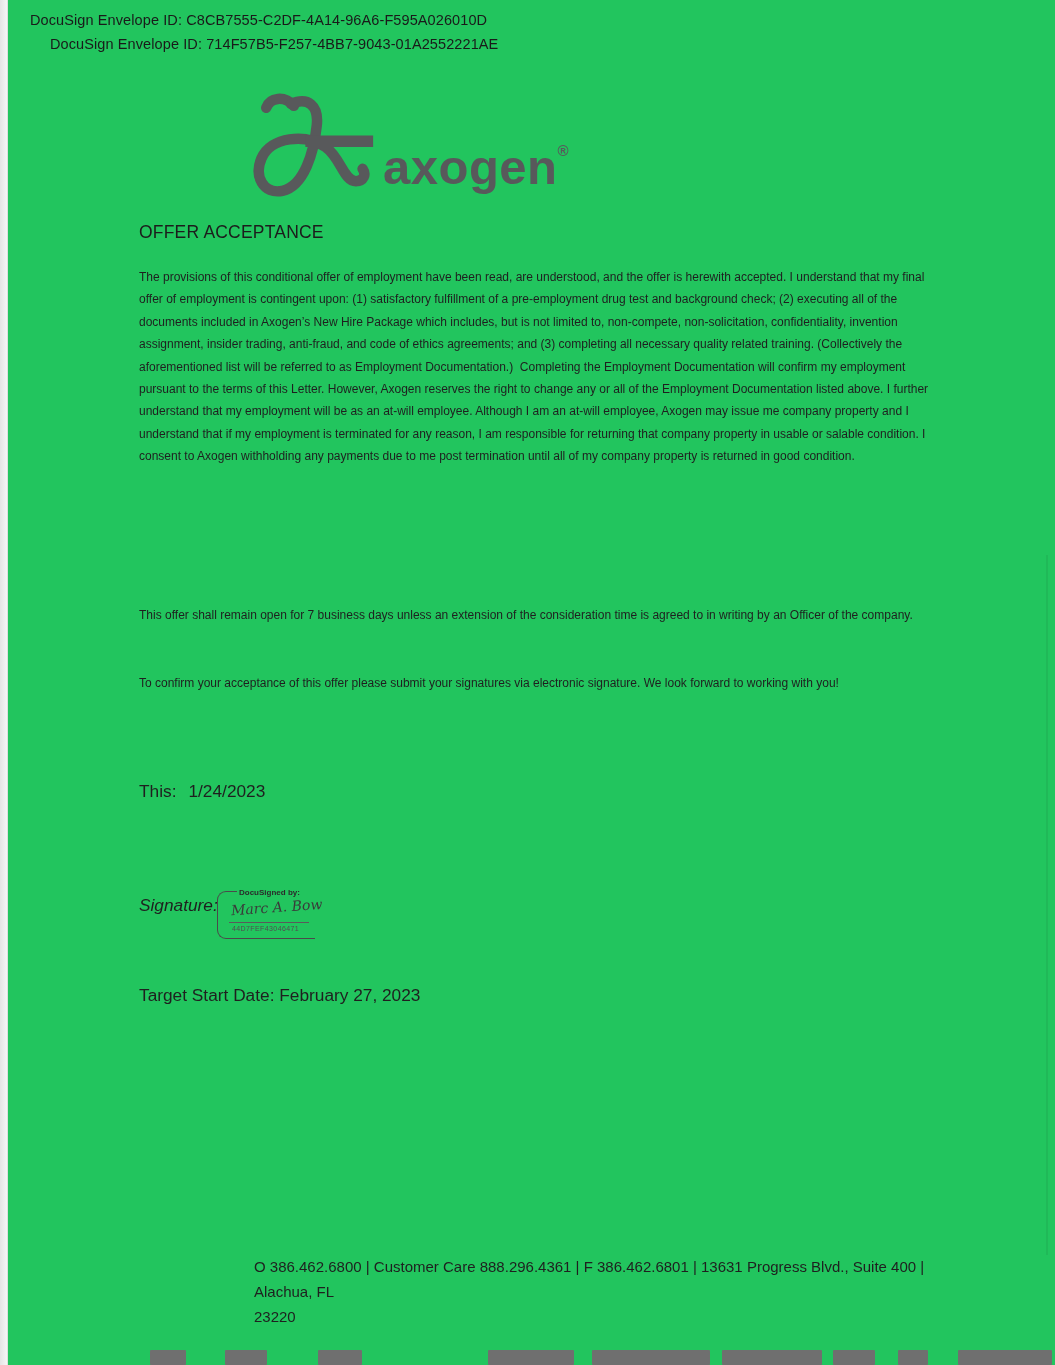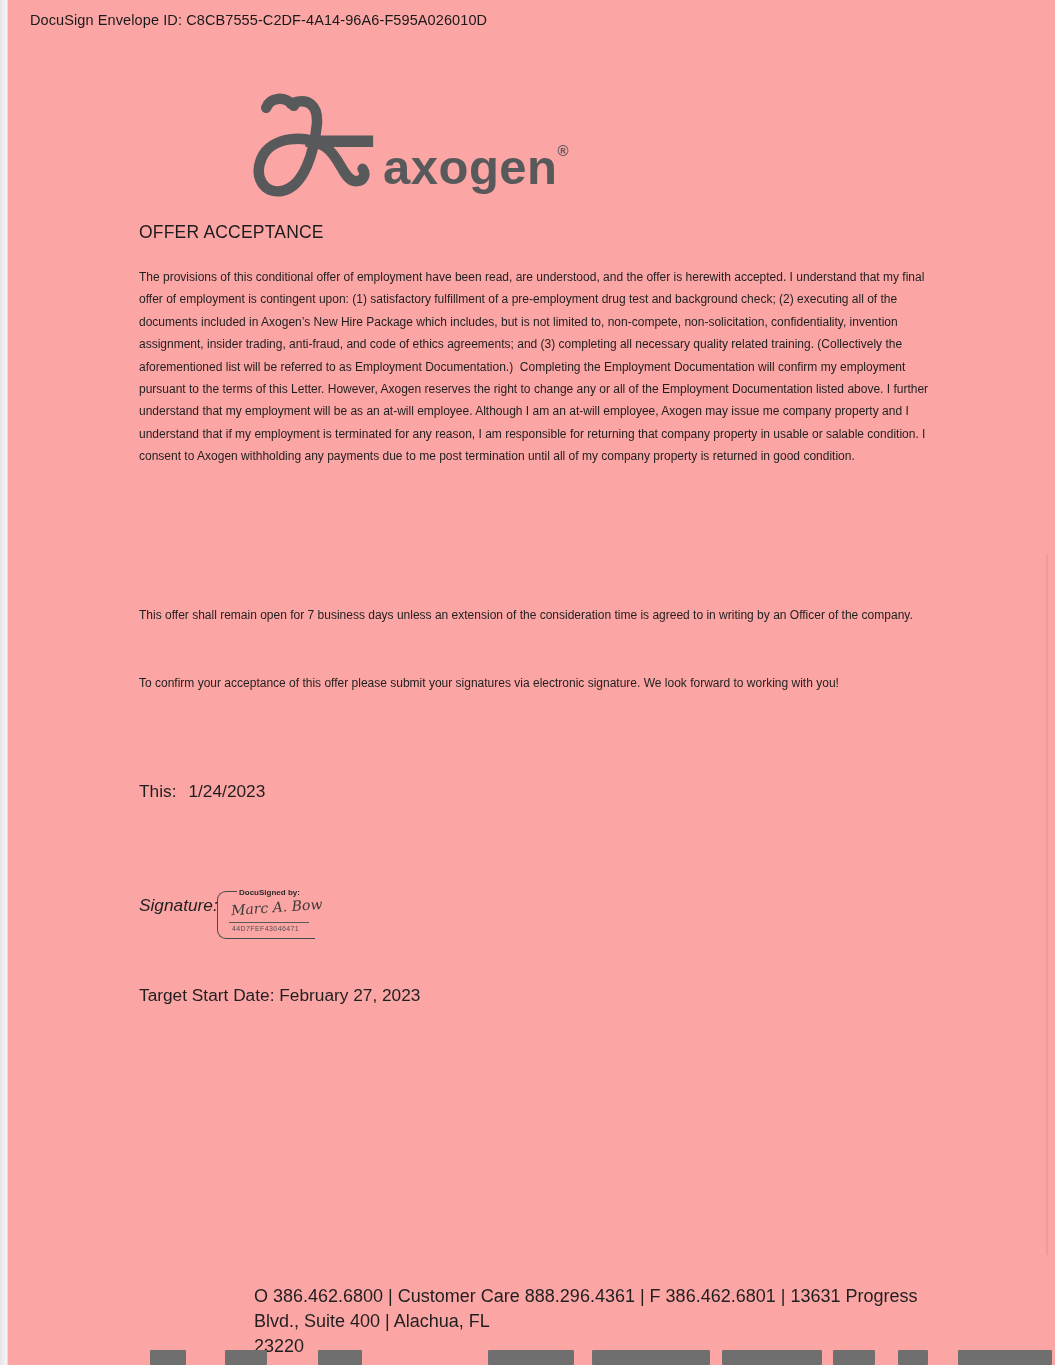--- a/index.html
+++ b/index.html
@@ -1,20 +1,20 @@
 <!DOCTYPE html>
 <html><head>
 <meta charset="utf-8">
 <style>
   * { margin:0; padding:0; box-sizing:border-box; }
   html,body { background:#ffffff; }
   .page {
     position:relative;
     width:1055px; height:1365px;
-    background:#fca5a5;
+    background:#22c55e;
     overflow:hidden;
     font-family:"Liberation Sans", sans-serif;
     color:#1f1f1f;
   }
   
   .scan-edge {
     position:absolute; left:0; top:0; width:8px; height:1365px;
     background:linear-gradient(to right,#e5e5e5,#f6f6f6);
     border-right:1px solid #dedede;
   }
@@ -67,36 +67,37 @@
   .stamp-name {
     position:absolute; left:14px; top:11px;
     font-family:"DejaVu Serif", serif; font-style:italic;
     font-size:14px; color:#3a3a3a; transform:rotate(-4deg); white-space:nowrap;
   }
   .stamp-rule { position:absolute; left:12px; right:18px; top:34px; height:1px; background:#5a5a5a; }
   .stamp-id { position:absolute; left:15px; top:37px; font-size:7px; color:#4f4f4f; letter-spacing:0.4px; white-space:nowrap; }
 
   .footer {
     position:absolute; left:254px; top:1254px; width:680px;
-    font-size:18px; line-height:25px; color:#1f1f1f;margin-top:30px;
+    font-size:15px; line-height:25px; color:#1f1f1f;
   }
 
   
   .bottom-band { position:absolute; left:0; bottom:0; width:1055px; height:16px; }
   .bottom-band .seg { position:absolute; bottom:0; height:15px; background:#6f6f6f; border-radius:1px; }
 </style>
 </head>
 <body>
 
 <div class="page">
 
   <div class="scan-edge"></div>
   <div class="scan-line-right"></div>
 
   <div class="env-line l1">DocuSign Envelope ID: C8CB7555-C2DF-4A14-96A6-F595A026010D</div>
+  <div class="env-line l2">DocuSign Envelope ID: 714F57B5-F257-4BB7-9043-01A2552221AE</div>
 
   <div class="logo">
     <div class="logo-mark">
       <svg width="126" height="110" viewBox="0 0 132 112" aria-hidden="true">
         <g fill="none" stroke="#58595b" stroke-width="11" stroke-linecap="round">
           <path d="M 46 15 C 36 4 21 6 17 17"></path>
           <path d="M 43 13 C 61 5 72 15 70 35 C 67 63 57 99 34 104 C 14 108 4 89 12 70 C 22 47 58 44 79 58 C 95 69 98 94 111 94 C 119 94 122 87 118 81"></path>
           <path d="M 58 52 L 129 52" stroke-linecap="butt" stroke-width="12"></path>
         </g>
       </svg>

